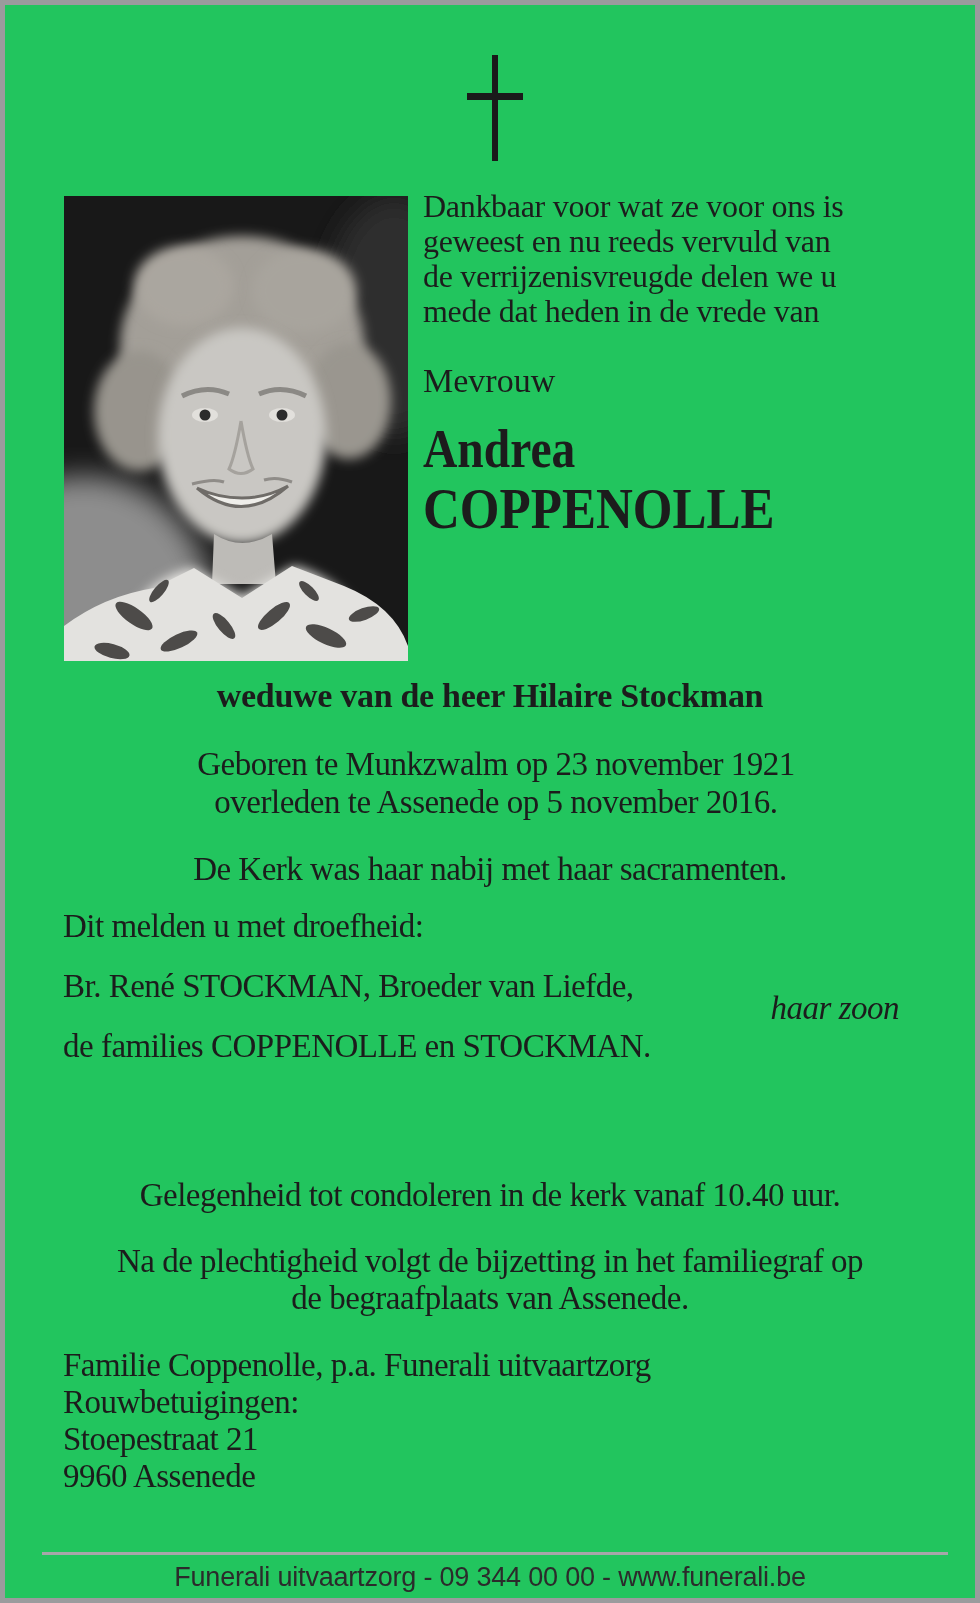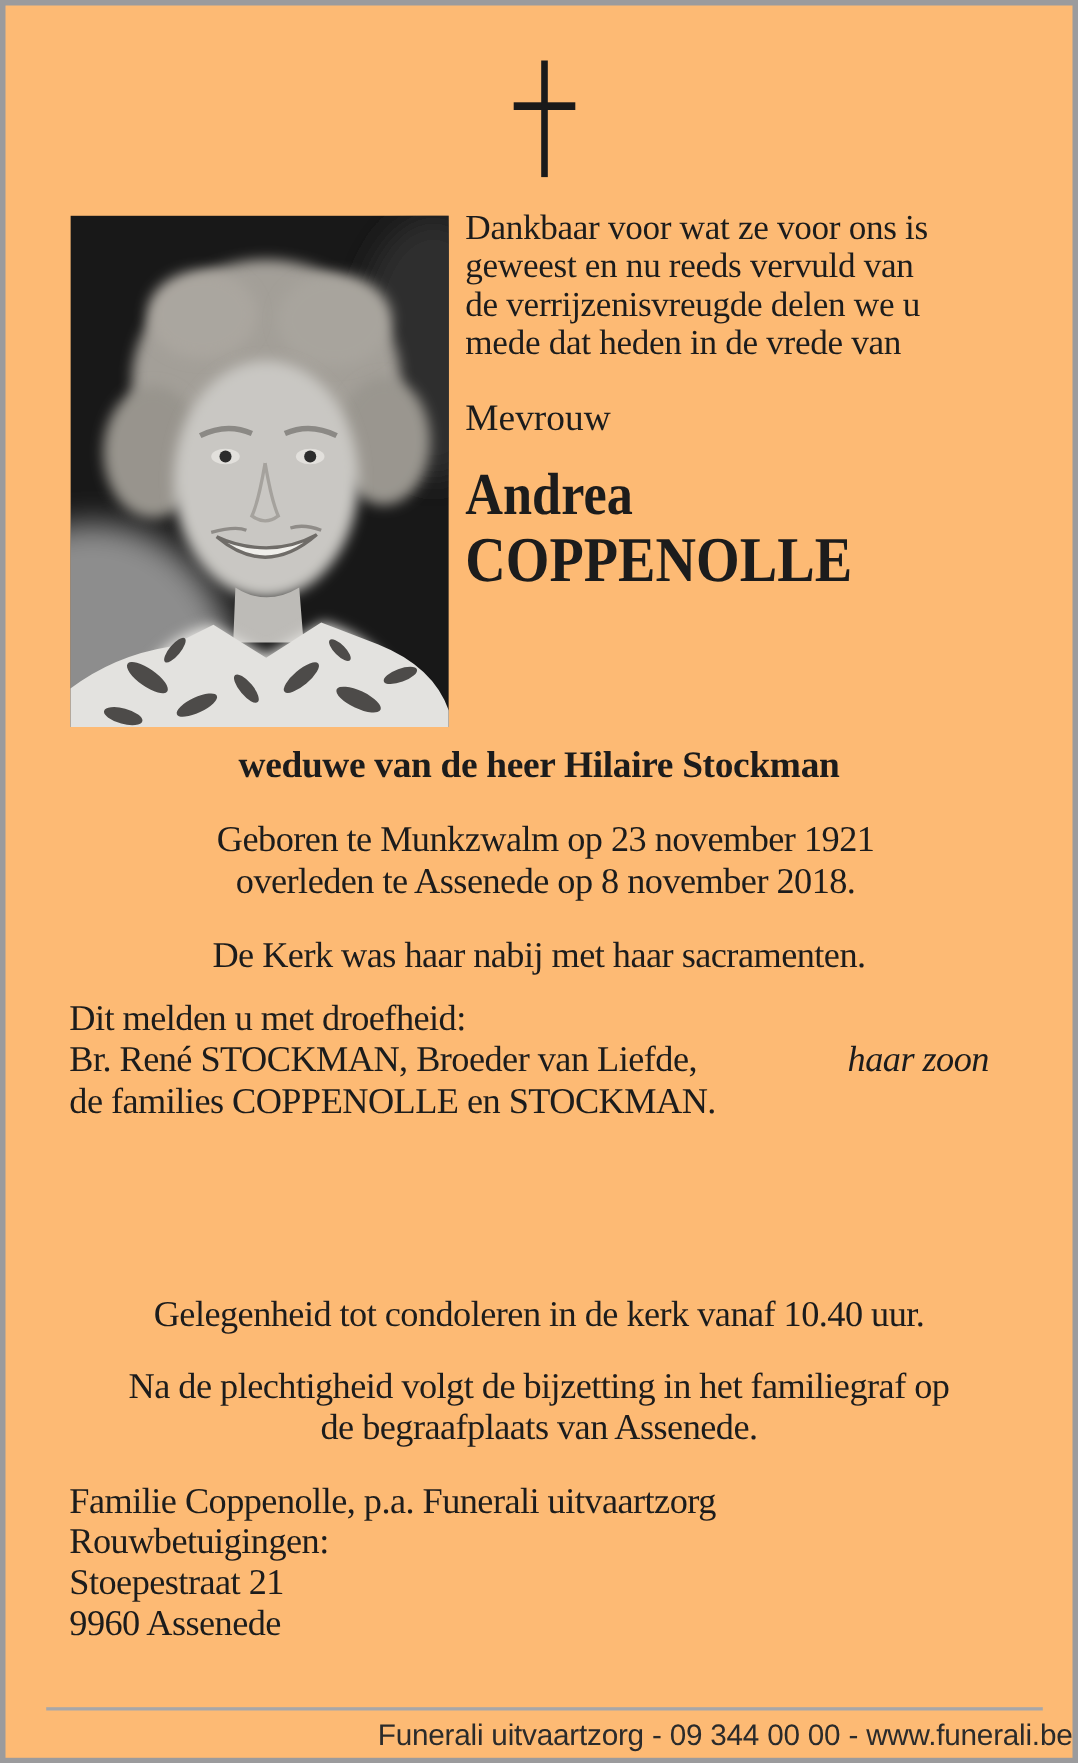--- a/index.html
+++ b/index.html
@@ -1,21 +1,21 @@
 <!DOCTYPE html>
 <html><head>
 <meta charset="utf-8">
 <style>
   * { margin: 0; padding: 0; box-sizing: border-box; }
   html, body { background: #e8e8e8; }
   .page {
     position: relative;
     width: 980px;
     height: 1603px;
-    background: #fdba74;
+    background: #22c55e;
     border: 5px solid #9b9b9d;
     font-family: "Liberation Serif", "DejaVu Serif", serif;
     color: #1c1c1c;
     overflow: hidden;
   }
 
   
   .cross { position: absolute; left: 462px; top: 50px; width: 56px; height: 106px; }
   .cross .v { position: absolute; left: 25px; top: 0; width: 6px; height: 106px; background: #1a1a1a; }
   .cross .h { position: absolute; left: 0; top: 38px; width: 56px; height: 7px; background: #1a1a1a; }
@@ -32,32 +32,32 @@
   .first-name { font-size: 54px; line-height: 58px; }
   .last-name  { font-size: 58px; line-height: 62px; }
 
   .center { text-align: center; }
   .widow-line   { position: absolute; left: 0; right: 0; top: 672px; font-size: 34px; font-weight: 600; letter-spacing: -0.3px; }
   .born-block   { position: absolute; left: 0; right: 0; top: 740px; font-size: 33px; line-height: 38px; letter-spacing: -0.5px; padding-left: 12px; }
   .church-line  { position: absolute; left: 0; right: 0; top: 846px; font-size: 33px; letter-spacing: -0.5px; }
 
   .announce     { position: absolute; left: 58px; right: 76px; top: 902px; font-size: 33px; line-height: 38px; letter-spacing: -0.5px; }
   .announce-row { display: flex; justify-content: space-between; align-items: center; }
-  .haar-zoon    { font-style: italic; }
+  .haar-zoon    { font-style: italic; margin-top: 44px; }
 
   .service      { position: absolute; left: 0; right: 0; top: 1032px; font-size: 33px; line-height: 37px; letter-spacing: -0.5px; }
   .service b    { font-weight: bold; }
 
   .condolence   { position: absolute; left: 0; right: 0; top: 1172px; font-size: 33px; letter-spacing: -0.5px; }
   .burial       { position: absolute; left: 0; right: 0; top: 1238px; font-size: 33px; line-height: 37px; letter-spacing: -0.5px; }
 
   .address      { position: absolute; left: 58px; top: 1342px; font-size: 33px; line-height: 37px; letter-spacing: -0.5px; }
 
   .footer-rule  { position: absolute; left: 37px; top: 1547px; width: 906px; height: 3px; background: #a7a7a9; }
-  .footer-text  { position: absolute; left: 0; right: 0; top: 1557px; text-align: right;
+  .footer-text  { position: absolute; left: 0; right: 0; top: 1557px; text-align: center;
                   font-family: "Liberation Sans", "DejaVu Sans", sans-serif;
                   font-size: 27px; color: #2b2b2b; letter-spacing: -0.2px; }
 </style>
 </head>
 <body>
 
 <div class="page">
 
   <div class="cross">
     <div class="v"></div>
@@ -131,21 +131,21 @@
     <div class="name-block">
       <div class="first-name">Andrea</div>
       <div class="last-name">COPPENOLLE</div>
     </div>
   </div>
 
   <div class="widow-line center">weduwe van de heer Hilaire Stockman</div>
 
   <div class="born-block center">
     <div>Geboren te Munkzwalm op 23 november 1921</div>
-    <div>overleden te Assenede op 8 november 2018.</div>
+    <div>overleden te Assenede op 5 november 2016.</div>
   </div>
 
   <div class="church-line center">De Kerk was haar nabij met haar sacramenten.</div>
 
   <div class="announce">
     <div>Dit melden u met droefheid:</div>
     <div class="announce-row">
       <span>Br. René STOCKMAN, Broeder van Liefde,</span>
       <span class="haar-zoon">haar zoon</span>
     </div>

